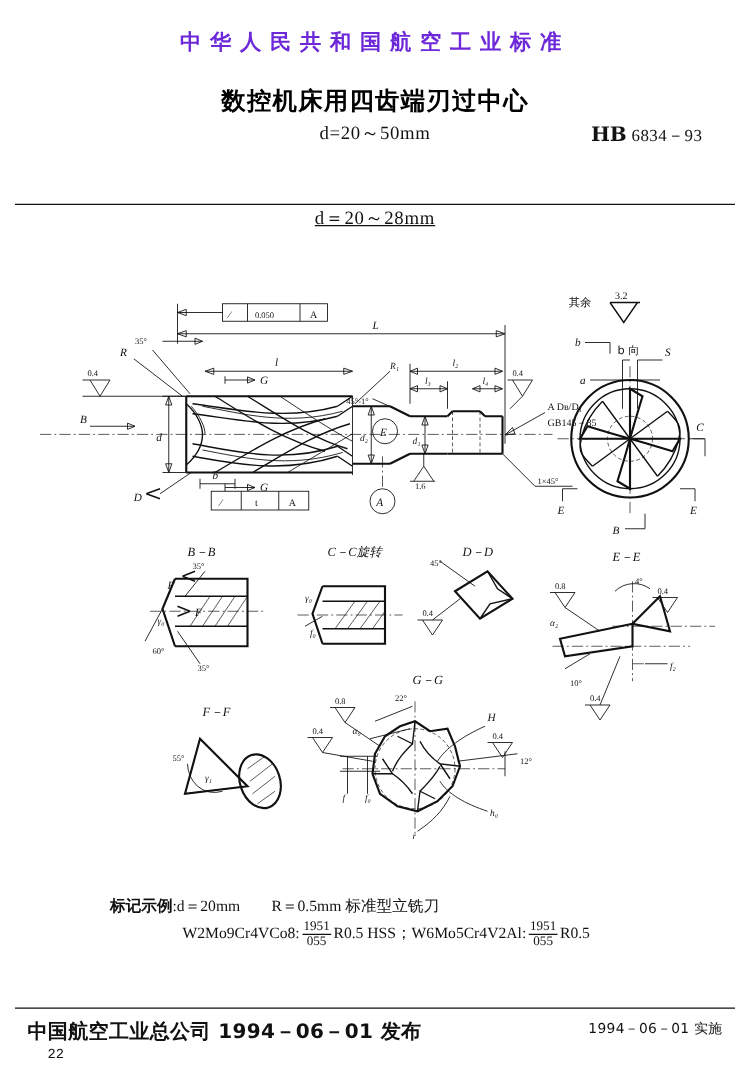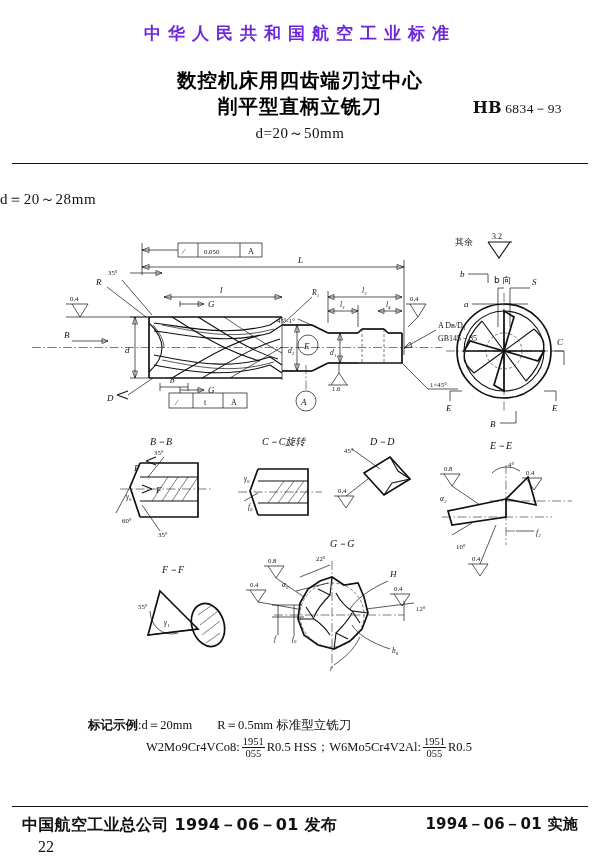--- a/index.html
+++ b/index.html
@@ -25,22 +25,22 @@
     font-size:15px;line-height:22px;margin-top:2px;letter-spacing:.5px;
   }
   .std-no{
     position:absolute;right:38px;top:98px;font-size:13.5px;letter-spacing:.4px;
   }
   .std-no b{font-family:"DejaVu Serif",serif;font-size:16px;letter-spacing:0;}
 
   .rule-top{position:absolute;left:12px;top:163px;width:576px;border-top:1.6px solid #111;}
 
   .range-sub{
-    position:absolute;left:0;top:190px;width:600px;text-align:left;
-    font-size:15px;letter-spacing:.6px;
+    position:absolute;left:0;top:165px;width:600px;text-align:center;
+    font-size:15px;letter-spacing:.6px;text-decoration:underline;
   }
 
   
   .draw{position:absolute;left:0;top:205px;width:600px;height:480px;margin-left:12px;}
   .draw svg{display:block;}
 
   
   .notes{
     position:absolute;left:88px;top:714px;width:470px;
     font-size:12.5px;line-height:21px;
@@ -54,23 +54,23 @@
 
   .rule-bot{position:absolute;left:12px;top:806px;width:576px;border-top:1.6px solid #111;}
 
   .footer{position:absolute;left:22px;top:815px;width:556px;}
   .footer .fl{
     float:left;font-family:"DejaVu Sans","Liberation Sans",sans-serif;
     font-weight:700;font-size:16px;letter-spacing:.3px;text-align:center;
   }
   .footer .fr{
     float:right;font-family:"DejaVu Sans","Liberation Sans",sans-serif;
-    font-weight:700;font-size:15px;letter-spacing:.3px;
-  }
-  .pageno{position:absolute;left:38px;top:838px;font-size:16px;}
+    font-weight:400;font-size:11px;letter-spacing:.3px;
+  }
+  .pageno{position:absolute;left:38px;top:838px;font-size:11px;font-family:Liberation Mono, monospace;}
 
   
   text{font-family:"Liberation Serif","DejaVu Serif",serif;fill:#111;}
   .lbl{font-size:9px;font-style:italic;}
   .lbl-s{font-size:7.5px;font-style:italic;}
   .lbl-n{font-size:8px;}
   .lbl-ns{font-size:6.8px;}
   .sec{font-size:10px;font-style:italic;}
   .cnsvg{font-family:"DejaVu Sans","Liberation Sans",sans-serif;font-size:9px;}
   .ln{stroke:#111;fill:none;}
@@ -83,21 +83,20 @@
 </style>
 </head>
 <body>
 
 <div class="page">
 
   <div class="std-head">中华人民共和国航空工业标准</div>
 
   <div class="title-block">
     <div class="title-l1">数控机床用四齿端刃过中心</div>
-    <div class="title-l2">削平型直柄立铣刀</div>
     <div class="title-sub">d=20～50mm</div>
   </div>
 
   <div class="std-no">
     <b>HB</b>
     <span>6834－93</span>
   </div>
 
   <div class="rule-top"></div>
 

